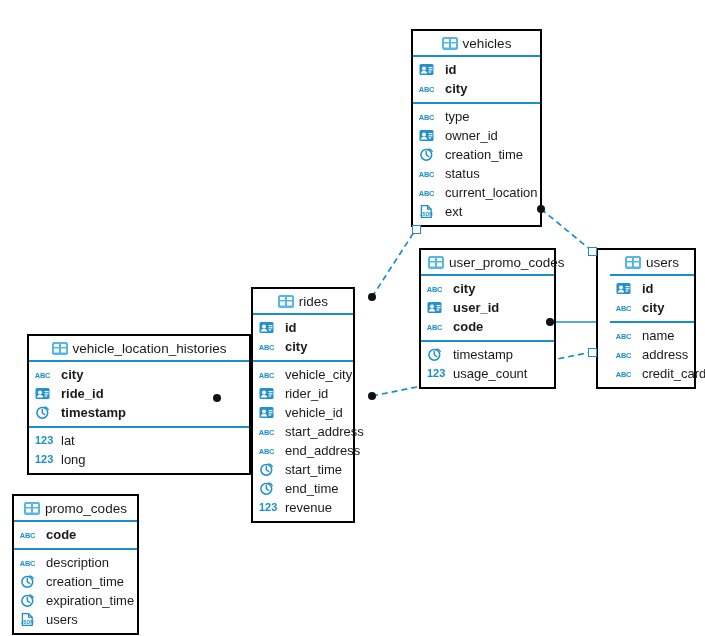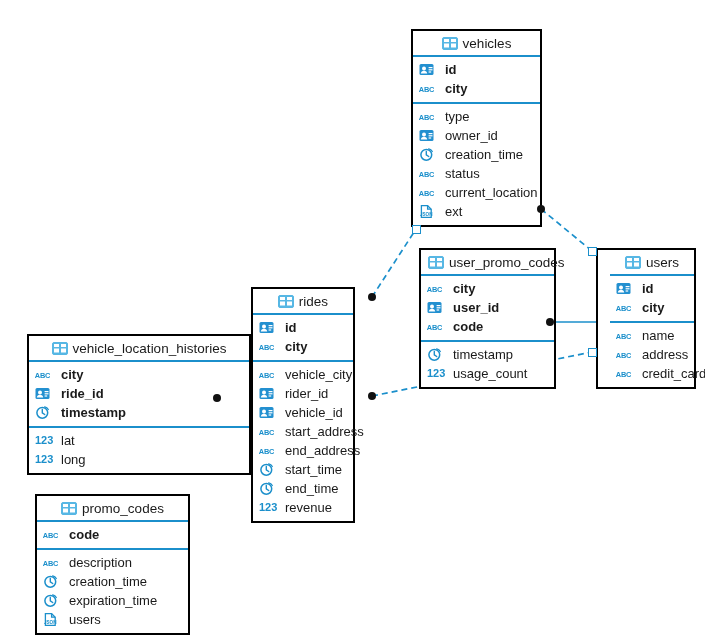--- a/index.html
+++ b/index.html
@@ -488,21 +488,21 @@
         <div class="field">
           <span class="ic"><span class="ic-num">123</span></span>
           <span class="fname">lat</span>
         </div>
         <div class="field">
           <span class="ic"><span class="ic-num">123</span></span>
           <span class="fname">long</span>
         </div>
       </div>
     </div>
-    <div class="entity" style="left: 35px; top: 494px; width: 155px;">
+    <div class="entity" style="left: 12px; top: 494px; width: 127px;">
       <div class="entity-title"><span class="title-ic"><svg width="16" height="13" viewBox="0 0 16 13">
             <rect x="0.5" y="0.5" width="15" height="12" rx="1.5" fill="#57b7e4" stroke="#57b7e4"></rect>
             <rect x="2" y="2" width="5" height="3" fill="#ffffff"></rect>
             <rect x="9" y="2" width="5" height="3" fill="#ffffff"></rect>
             <rect x="2" y="6.5" width="5" height="4" fill="#ffffff"></rect>
             <rect x="9" y="6.5" width="5" height="4" fill="#ffffff"></rect>
           </svg></span><span>promo_codes</span></div>
       <div class="section pk">
         <div class="field">
           <span class="ic">

